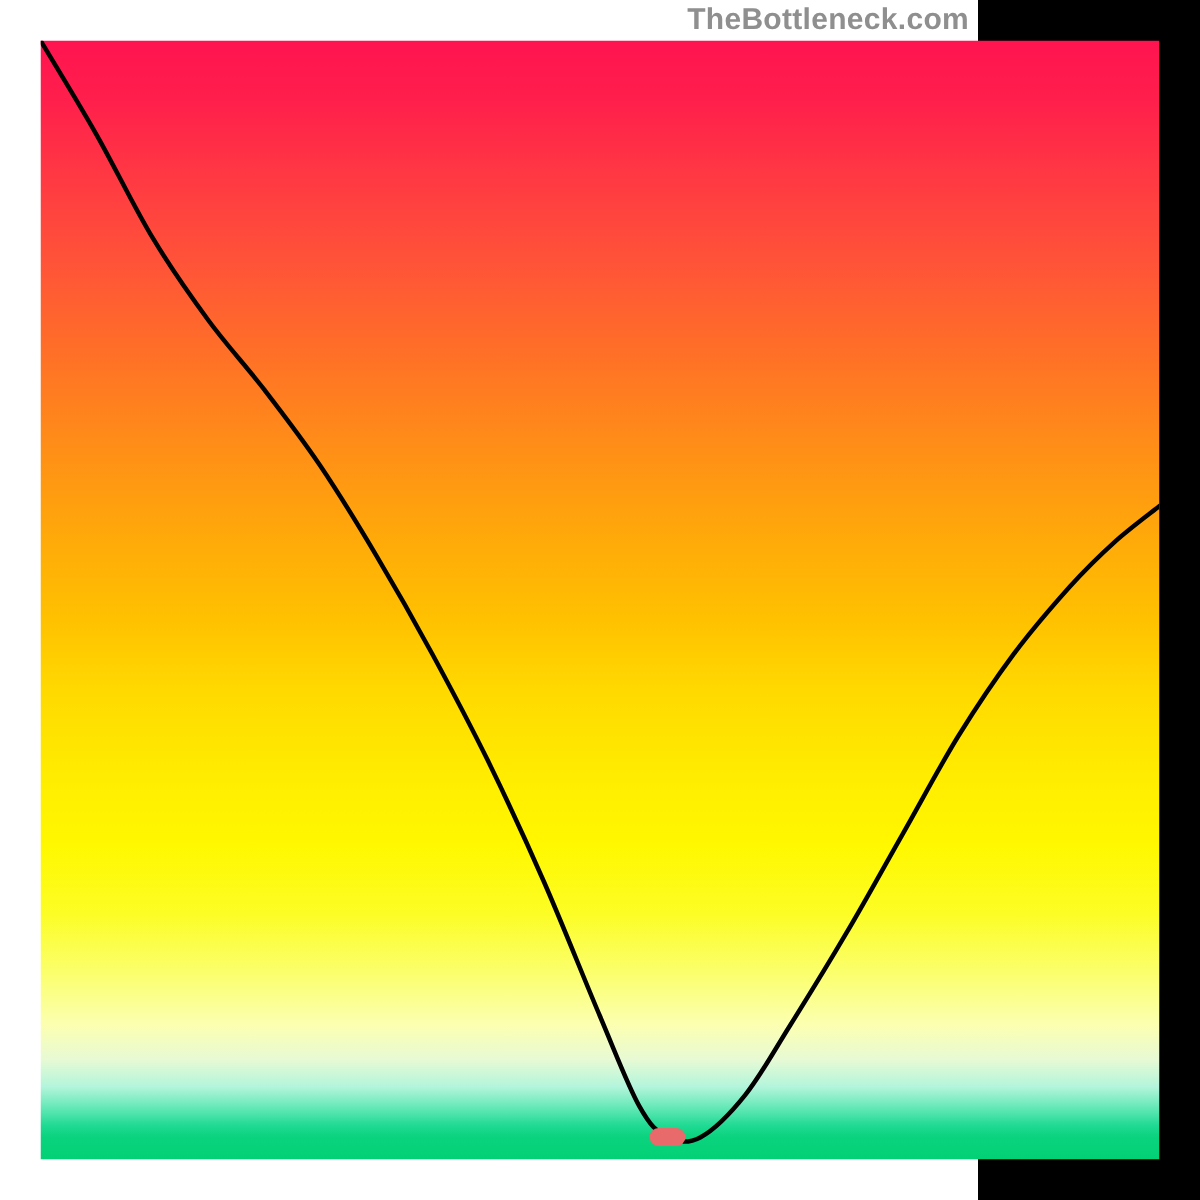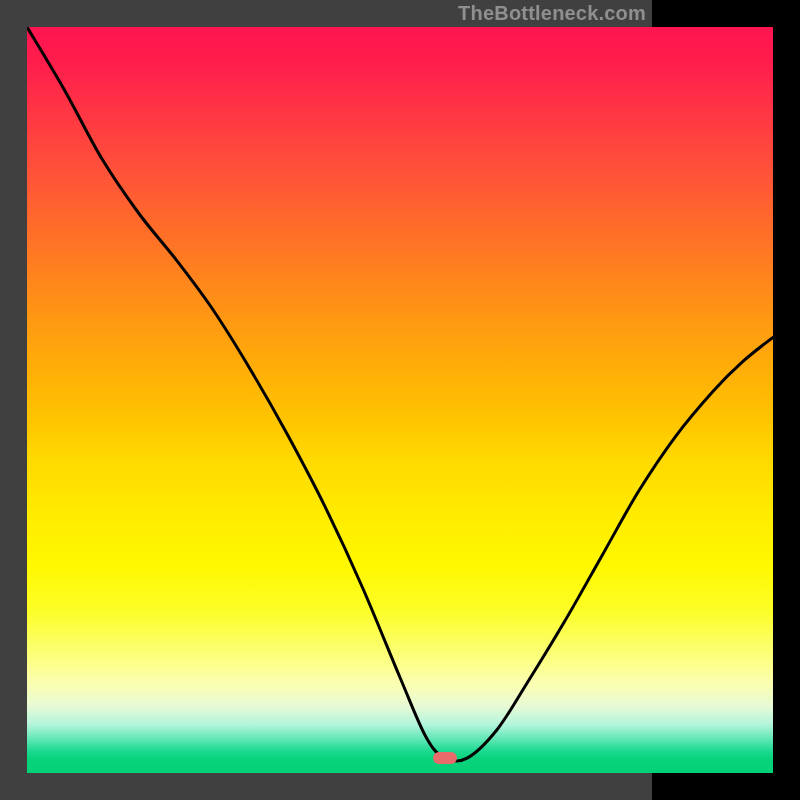--- a/index.html
+++ b/index.html
@@ -9,21 +9,21 @@
     height: 800px;
     background: #000;
     overflow: hidden;
   }
   .frame {
     position: absolute;
     top: 0;
     left: 0;
     width: 652px;
     height: 800px;
-    background: #404040;
+    background: #ffffff;
   }
   .plot {
     position: absolute;
     top: 27px;
     left: 27px;
     width: 746px;
     height: 746px;
     overflow: hidden;
   }
   .gradient {

